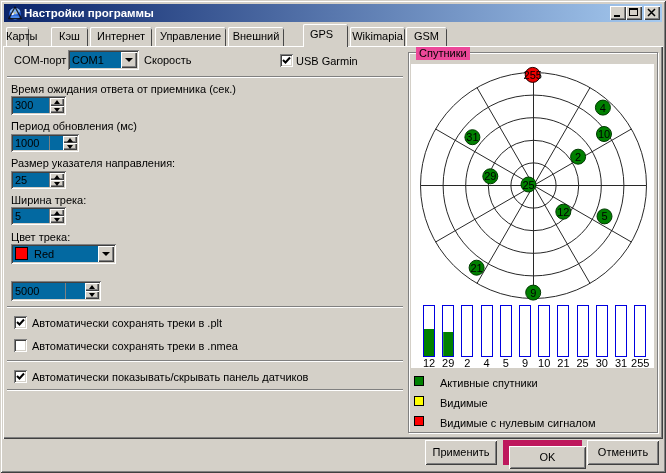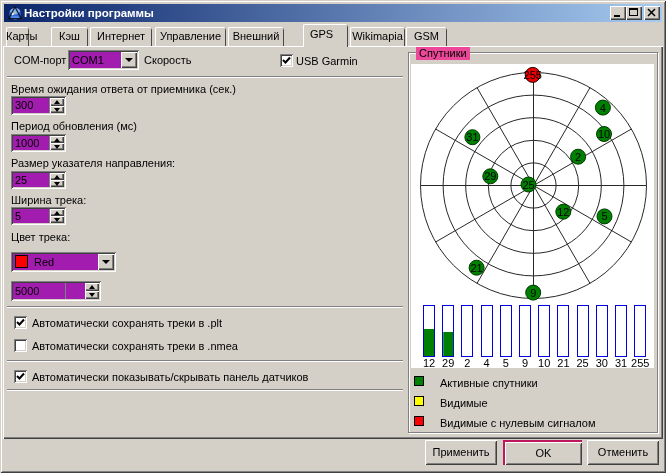--- a/index.html
+++ b/index.html
@@ -1,21 +1,21 @@
 <!DOCTYPE html>
 <html><head>
 <meta charset="utf-8">
 <style>
 *{margin:0;padding:0;box-sizing:border-box}
 html,body{width:666px;height:473px}
 body{font-family:"Liberation Sans",sans-serif;font-size:11px;color:#000;background:#fff}
 #w{position:relative;width:666px;height:473px;background:#D4D0C8;overflow:hidden}
 .abs{position:absolute}
 .nw{white-space:nowrap;line-height:13px;height:13px}
-.sunken{background:#a21caf;box-shadow:inset 1px 1px 0 #808080, inset -1px -1px 0 #fff, inset 2px 2px 0 #404040, inset -2px -2px 0 #D4D0C8}
+.sunken{background:#0369a1;box-shadow:inset 1px 1px 0 #808080, inset -1px -1px 0 #fff, inset 2px 2px 0 #404040, inset -2px -2px 0 #D4D0C8}
 .raised{background:#D4D0C8;box-shadow:inset 1px 1px 0 #fff, inset -1px -1px 0 #404040, inset 2px 2px 0 #D4D0C8, inset -2px -2px 0 #808080}
 .sep{height:2px;background:linear-gradient(#808080 50%,#fff 50%)}
 .tab{position:absolute;top:27px;height:19px;background:#D4D0C8;border-radius:2px 2px 0 0;box-shadow:inset 1px 0 0 #fff, inset 0 1px 0 #fff, inset -1px 0 0 #484848;text-align:center;line-height:19px}
 .tabA{position:absolute;top:24px;height:23px;background:#D4D0C8;border-radius:2px 2px 0 0;box-shadow:inset 1px 0 0 #fff, inset 0 1px 0 #fff, inset -1px 0 0 #484848;text-align:center;line-height:21px;z-index:5}
 .cb{position:absolute;top:6px;width:16px;height:14px;background:#D4D0C8;box-shadow:inset 1px 1px 0 #fff, inset -1px -1px 0 #404040, inset -2px -2px 0 #808080}
 .chk{position:absolute;width:13px;height:13px;background:#fff;box-shadow:inset 1px 1px 0 #808080, inset -1px -1px 0 #fff, inset 2px 2px 0 #404040, inset -2px -2px 0 #D4D0C8}
 .spinval{position:absolute;left:4px;top:3px;line-height:13px}
 .ud{position:absolute;right:2px;top:2px;width:14px}
 .udb{position:relative;background:#D4D0C8;box-shadow:inset 1px 1px 0 #fff, inset -1px -1px 0 #404040, inset -2px -2px 0 #808080}
 .tup{position:absolute;left:50%;top:50%;margin:-2px 0 0 -3px;width:0;height:0;border-left:3px solid transparent;border-right:3px solid transparent;border-bottom:4px solid #000}
@@ -86,21 +86,21 @@
         <div class="udb" style="height:8px">
           <i class="tup"></i>
         </div>
         <div class="udb" style="height:7px">
           <i class="tdn"></i>
         </div>
       </div>
   </div>
 
   <div class="abs nw" style="left:11px;top:120px">Период обновления (мс)</div>
-  <div class="abs sunken" style="left:11px;top:134px;width:55px;height:18px">
+  <div class="abs sunken" style="left:11px;top:134px;width:68px;height:18px">
     <div class="spinval">1000</div>
     <i class="abs" style="left:38px;top:2px;width:1px;height:14px;background:#808080"></i>
     <div class="ud" style="height:14px">
         <div class="udb" style="height:7px">
           <i class="tup"></i>
         </div>
         <div class="udb" style="height:7px">
           <i class="tdn"></i>
         </div>
       </div>
@@ -128,21 +128,21 @@
         <div class="udb" style="height:7px">
           <i class="tup"></i>
         </div>
         <div class="udb" style="height:7px">
           <i class="tdn"></i>
         </div>
       </div>
   </div>
 
   <div class="abs nw" style="left:11px;top:231px">Цвет трека:</div>
-  <div class="abs sunken" style="left:11px;top:252px;width:105px;height:20px">
+  <div class="abs sunken" style="left:11px;top:244px;width:105px;height:20px">
     <i class="abs" style="left:4px;top:3px;width:13px;height:13px;background:#f00;border:1px solid #000"></i>
     <div class="spinval" style="left:23px;top:4px">Red</div>
     <div class="cmbb">
         <i class="tdn2"></i>
       </div>
   </div>
 
   <div class="abs sunken" style="left:11px;top:281px;width:90px;height:20px">
     <div class="spinval" style="top:4px">5000</div>
     <i class="abs" style="left:54px;top:2px;width:1px;height:16px;background:#808080"></i>
@@ -253,17 +253,17 @@
   </svg>
 
   <div class="lsq" style="left:414px;top:376px;background:#008000"></div>
   <div class="abs nw" style="left:440px;top:377px">Активные спутники</div>
   <div class="lsq" style="left:414px;top:396px;background:#ffff00"></div>
   <div class="abs nw" style="left:440px;top:397px">Видимые</div>
   <div class="lsq" style="left:414px;top:416px;background:#ff0000"></div>
   <div class="abs raised" style="left:425px;top:440px;width:72px;height:25px;text-align:center;line-height:24px">Применить</div>
 
   <div class="abs nw" style="left:440px;top:417px">Видимые с нулевым сигналом</div>
-  <div class="abs" style="left:503px;top:440px;width:79px;height:25px;border:2px solid #be185d">
+  <div class="abs" style="left:503px;top:440px;width:79px;height:25px;border:6px solid #be185d">
     <div class="raised" style="width:77px;height:23px;text-align:center;line-height:22px">OK</div>
   </div>
   <div class="abs raised" style="left:587px;top:440px;width:72px;height:25px;text-align:center;line-height:24px">Отменить</div>
 </div>
 
 </body></html>

